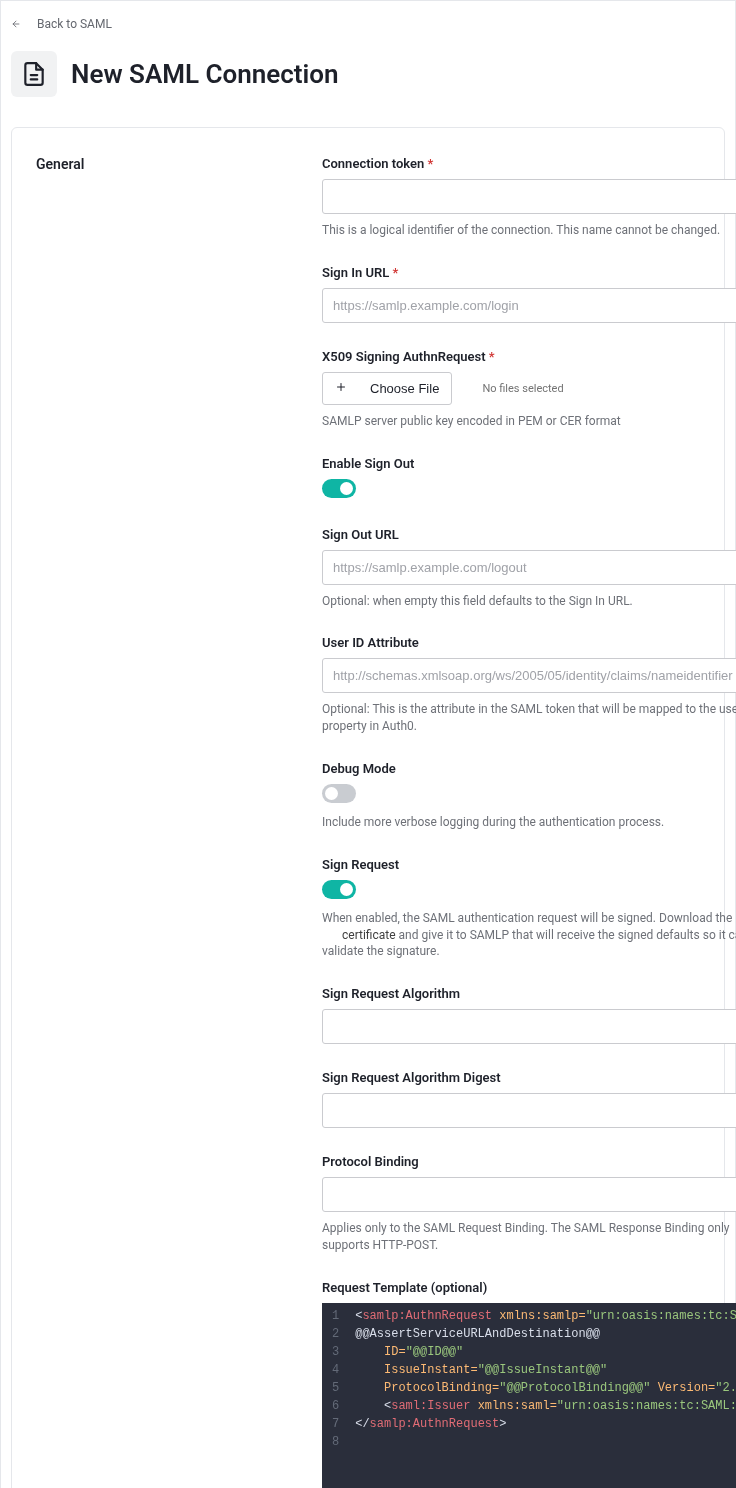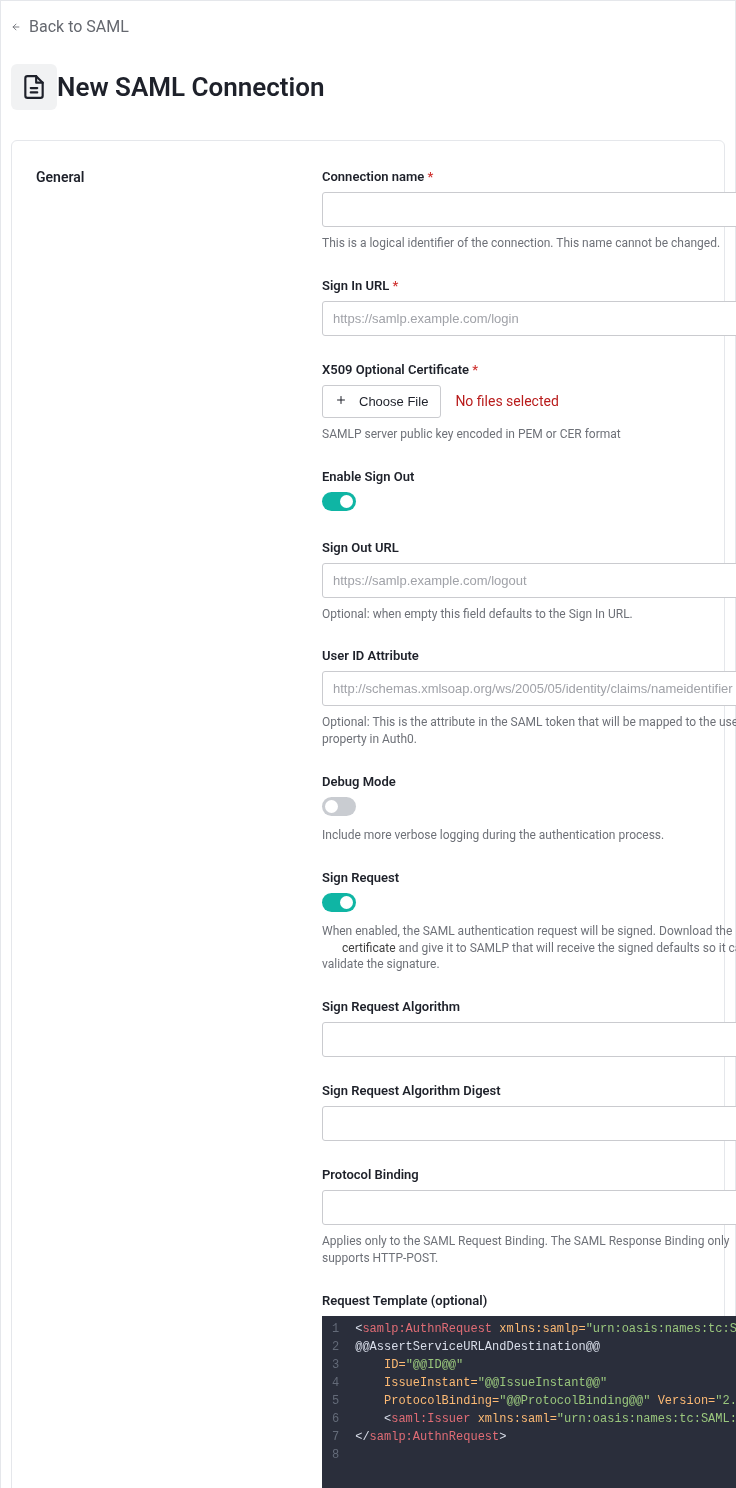--- a/index.html
+++ b/index.html
@@ -11,28 +11,28 @@
     }
     .page {
       border: 1px solid #e5e7eb;
       width: 736px;
       min-height: 1488px;
       padding: 16px 10px 10px 10px;
     }
     .back-link {
       display: flex;
       align-items: center;
-      gap: 8px;
+      gap: 16px;
       color: #65686f;
-      font-size: 16px;
+      font-size: 12px;
       cursor: pointer;
-      margin-bottom: 28px;
+      margin-bottom: 20px;
     }
     .back-link svg { width: 10px; height: 10px; stroke: #65686f; }
-    .header { display: flex; align-items: center; margin-bottom: 30px; text-align: center; }
+    .header { display: flex; align-items: center; gap: 14px; margin-bottom: 30px; text-align: center; }
     .header-icon {
       width: 46px; height: 46px; background: #f1f2f3; border-radius: 6px;
       display: flex; align-items: center; justify-content: center;
     }
     .header-icon svg { width: 26px; height: 26px; stroke: #1e212a; }
     .page-title { font-size: 26px; font-weight: 600; color: #1e212a; }
     .card {
       border: 1px solid #e5e7eb; border-radius: 6px; padding: 28px 0 28px 0;
     }
     .section { display: flex; padding: 0 24px; }
@@ -52,26 +52,26 @@
     input::placeholder { color: #a0a2a8; }
     .select {
       appearance: none; -webkit-appearance: none; background: #fff;
       display: flex; align-items: center; justify-content: flex-end; padding-right: 8px;
       cursor: pointer; position: relative;
     }
     .hint { font-size: 12px; color: #6e7178; margin-top: 8px; line-height: 1.4; }
     .hint a { color: #404040; text-decoration: none; margin-left: 20px; }
     .file-row { display: flex; align-items: center; gap: 14px; }
     .choose-file-btn {
-      display: inline-flex; align-items: flex-start; gap: 12px;
+      display: inline-flex; align-items: flex-start; gap: 23px;
       border: 1px solid #cacbcf; border-radius: 3px; padding: 8px 12px;
       font-size: 13px; color: #1e212a; background: #fff; cursor: pointer;
     }
     .choose-file-btn svg { width: 12px; height: 12px; stroke: #1e212a; }
-    .file-status { font-size: 14px; color: #b91c1c; }
+    .file-status { font-size: 11px; color: #737373; margin-left: 16px; }
     .toggle {
       width: 34px; height: 19px; border-radius: 10px; position: relative; cursor: pointer;
       display: inline-block;
     }
     .toggle.on { background: #0fb5a4; }
     .toggle.off { background: #c9ccd1; }
     .toggle .knob {
       width: 13px; height: 13px; border-radius: 50%; background: #fff;
       position: absolute; top: 3px;
     }
@@ -114,36 +114,36 @@
     <h1 class="page-title">New SAML Connection</h1>
   </div>
 
   <div class="card">
     <div class="section">
       <div class="section-title">General</div>
       <div class="section-body">
 
         <div class="field">
           <label class="field-label">
-            <span>Connection name</span> <span class="required">*</span>
+            <span>Connection token</span> <span class="required">*</span>
           </label>
           <input type="text" class="input" style="">
           <div class="hint">This is a logical identifier of the connection. This name cannot be changed.</div>
         </div>
 
         <div class="field">
           <label class="field-label">
             <span>Sign In URL</span> <span class="required">*</span>
           </label>
           <input type="text" class="input" placeholder="https://samlp.example.com/login" style="">
         </div>
 
         <div class="field">
           <label class="field-label">
-            <span>X509 Optional Certificate</span> <span class="required">*</span>
+            <span>X509 Signing AuthnRequest</span> <span class="required">*</span>
           </label>
           <div class="file-row">
             <button class="choose-file-btn">
               <svg viewBox="0 0 24 24" fill="none" stroke-width="2" stroke-linecap="round">
                   <line x1="12" y1="5" x2="12" y2="19"></line>
                   <line x1="5" y1="12" x2="19" y2="12"></line>
                 </svg>
               <span>Choose File</span>
             </button>
             <span class="file-status">No files selected</span>

